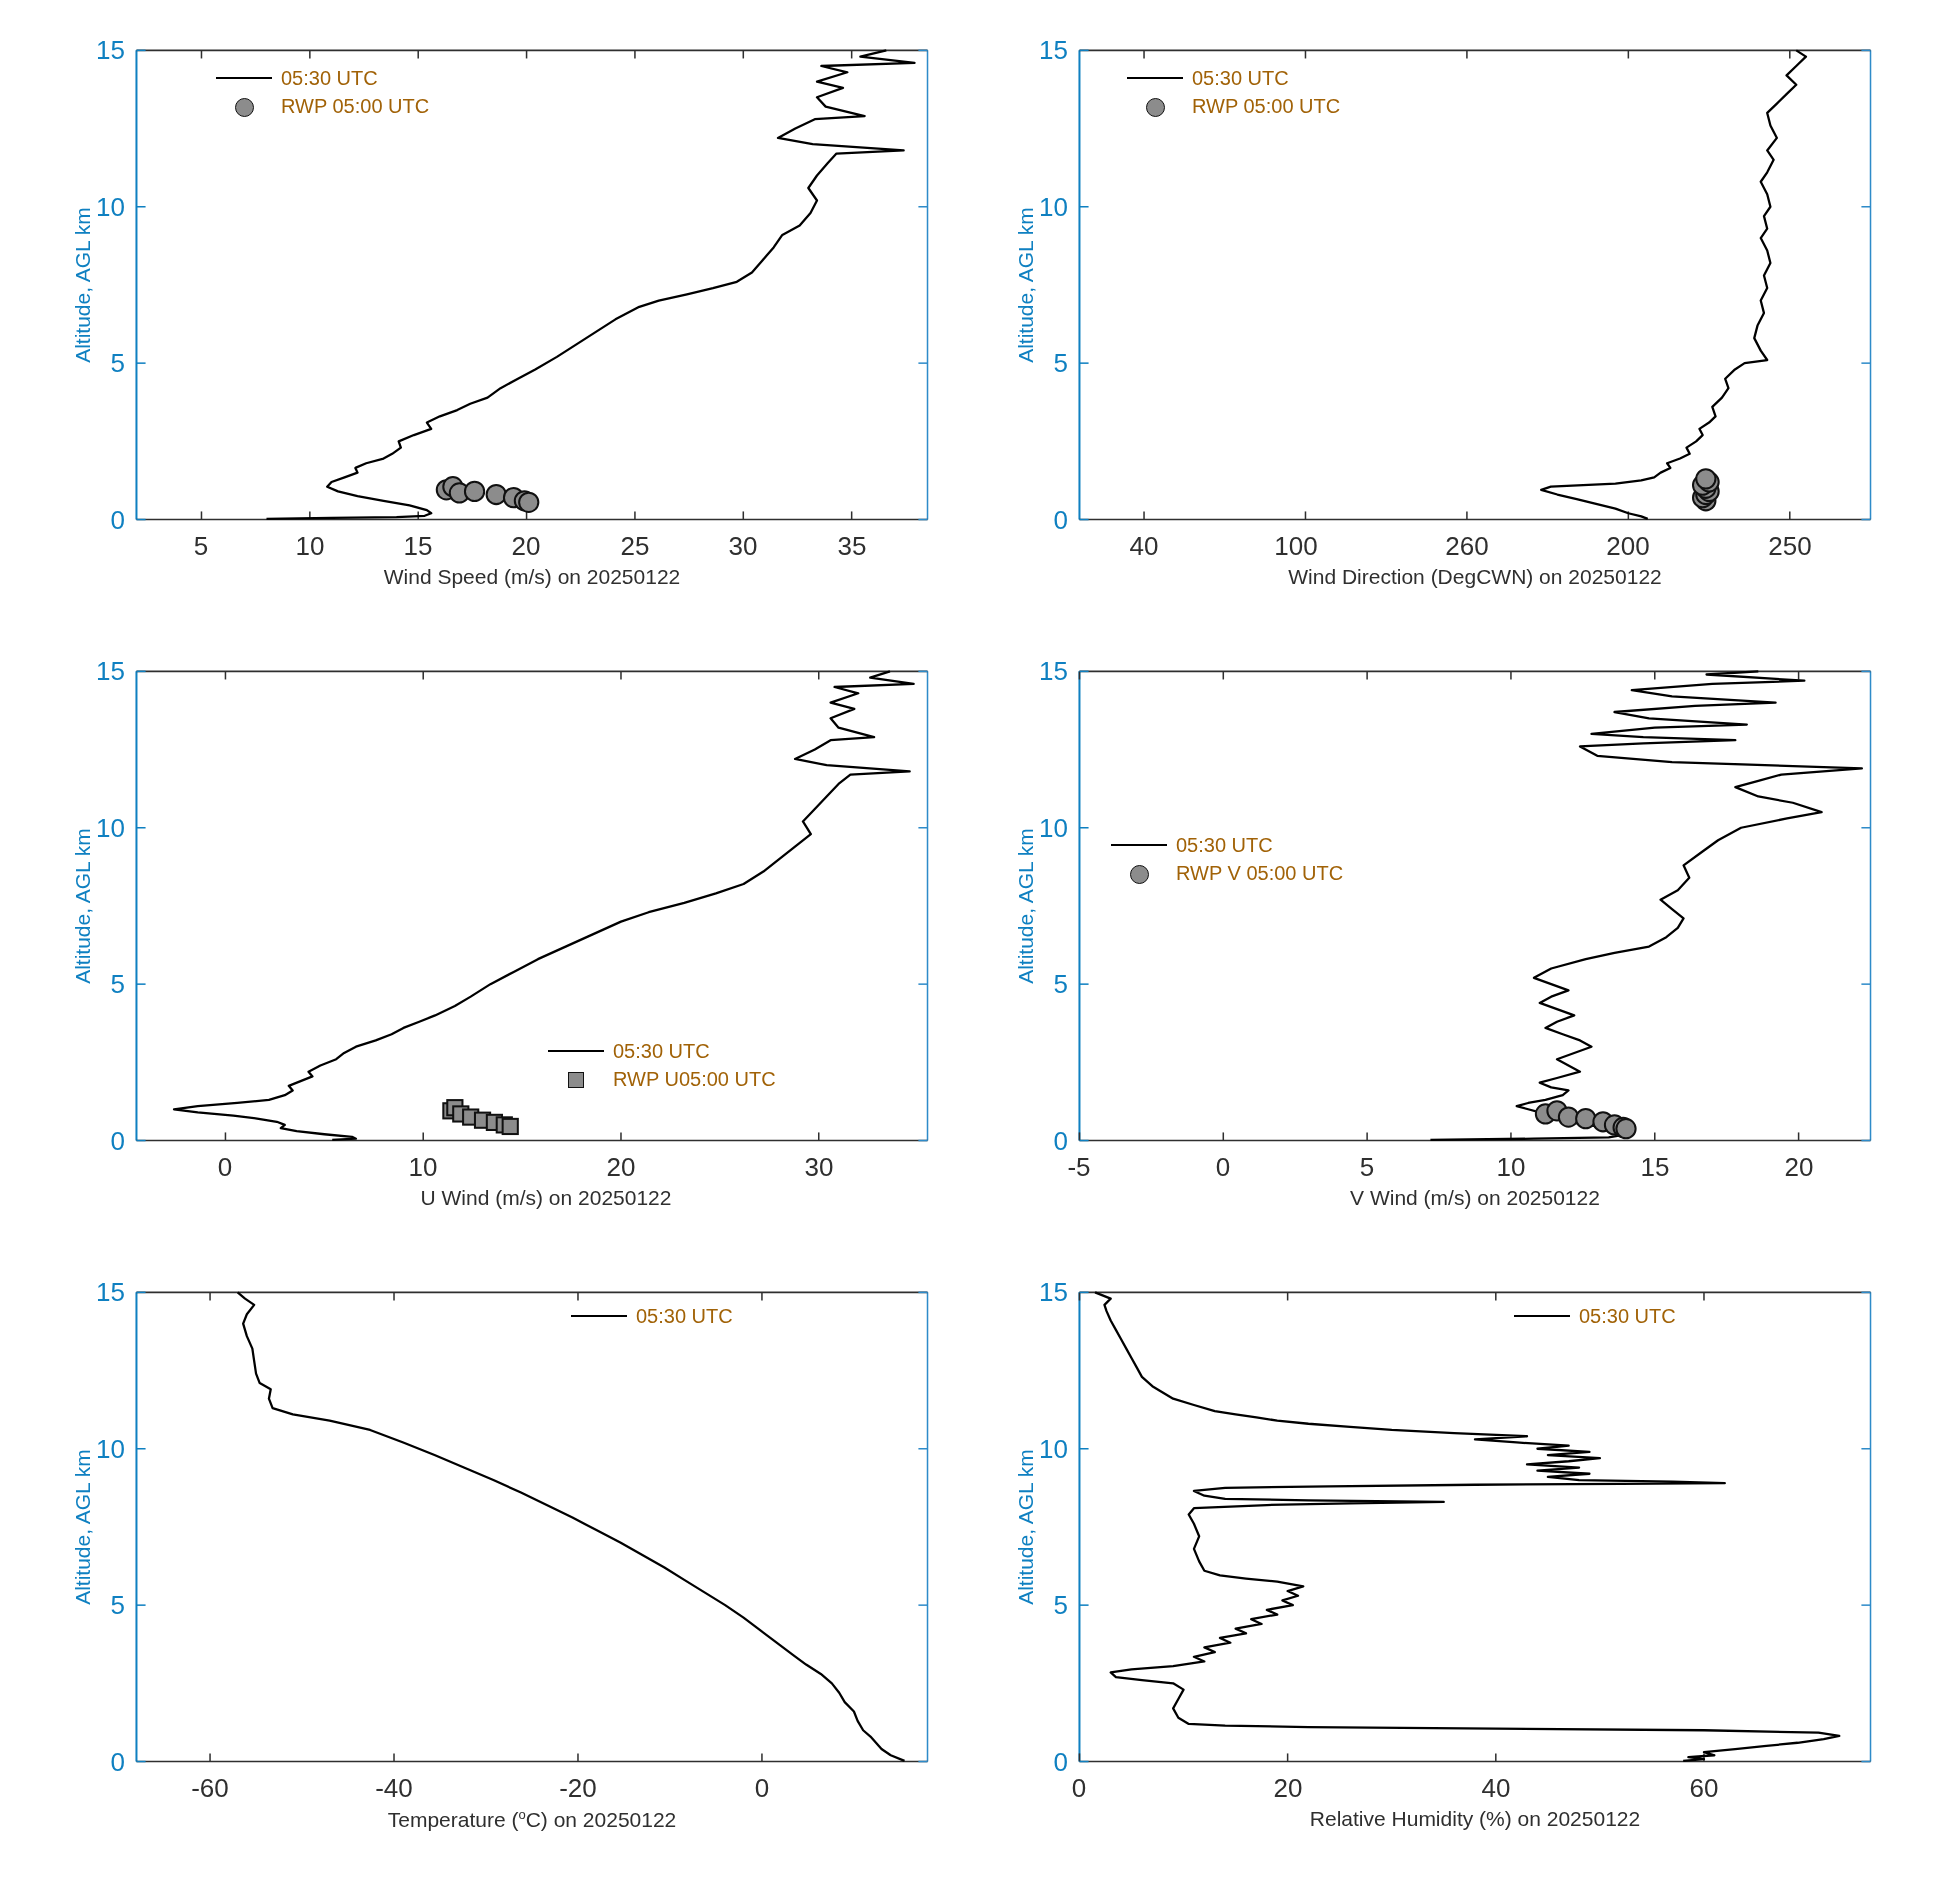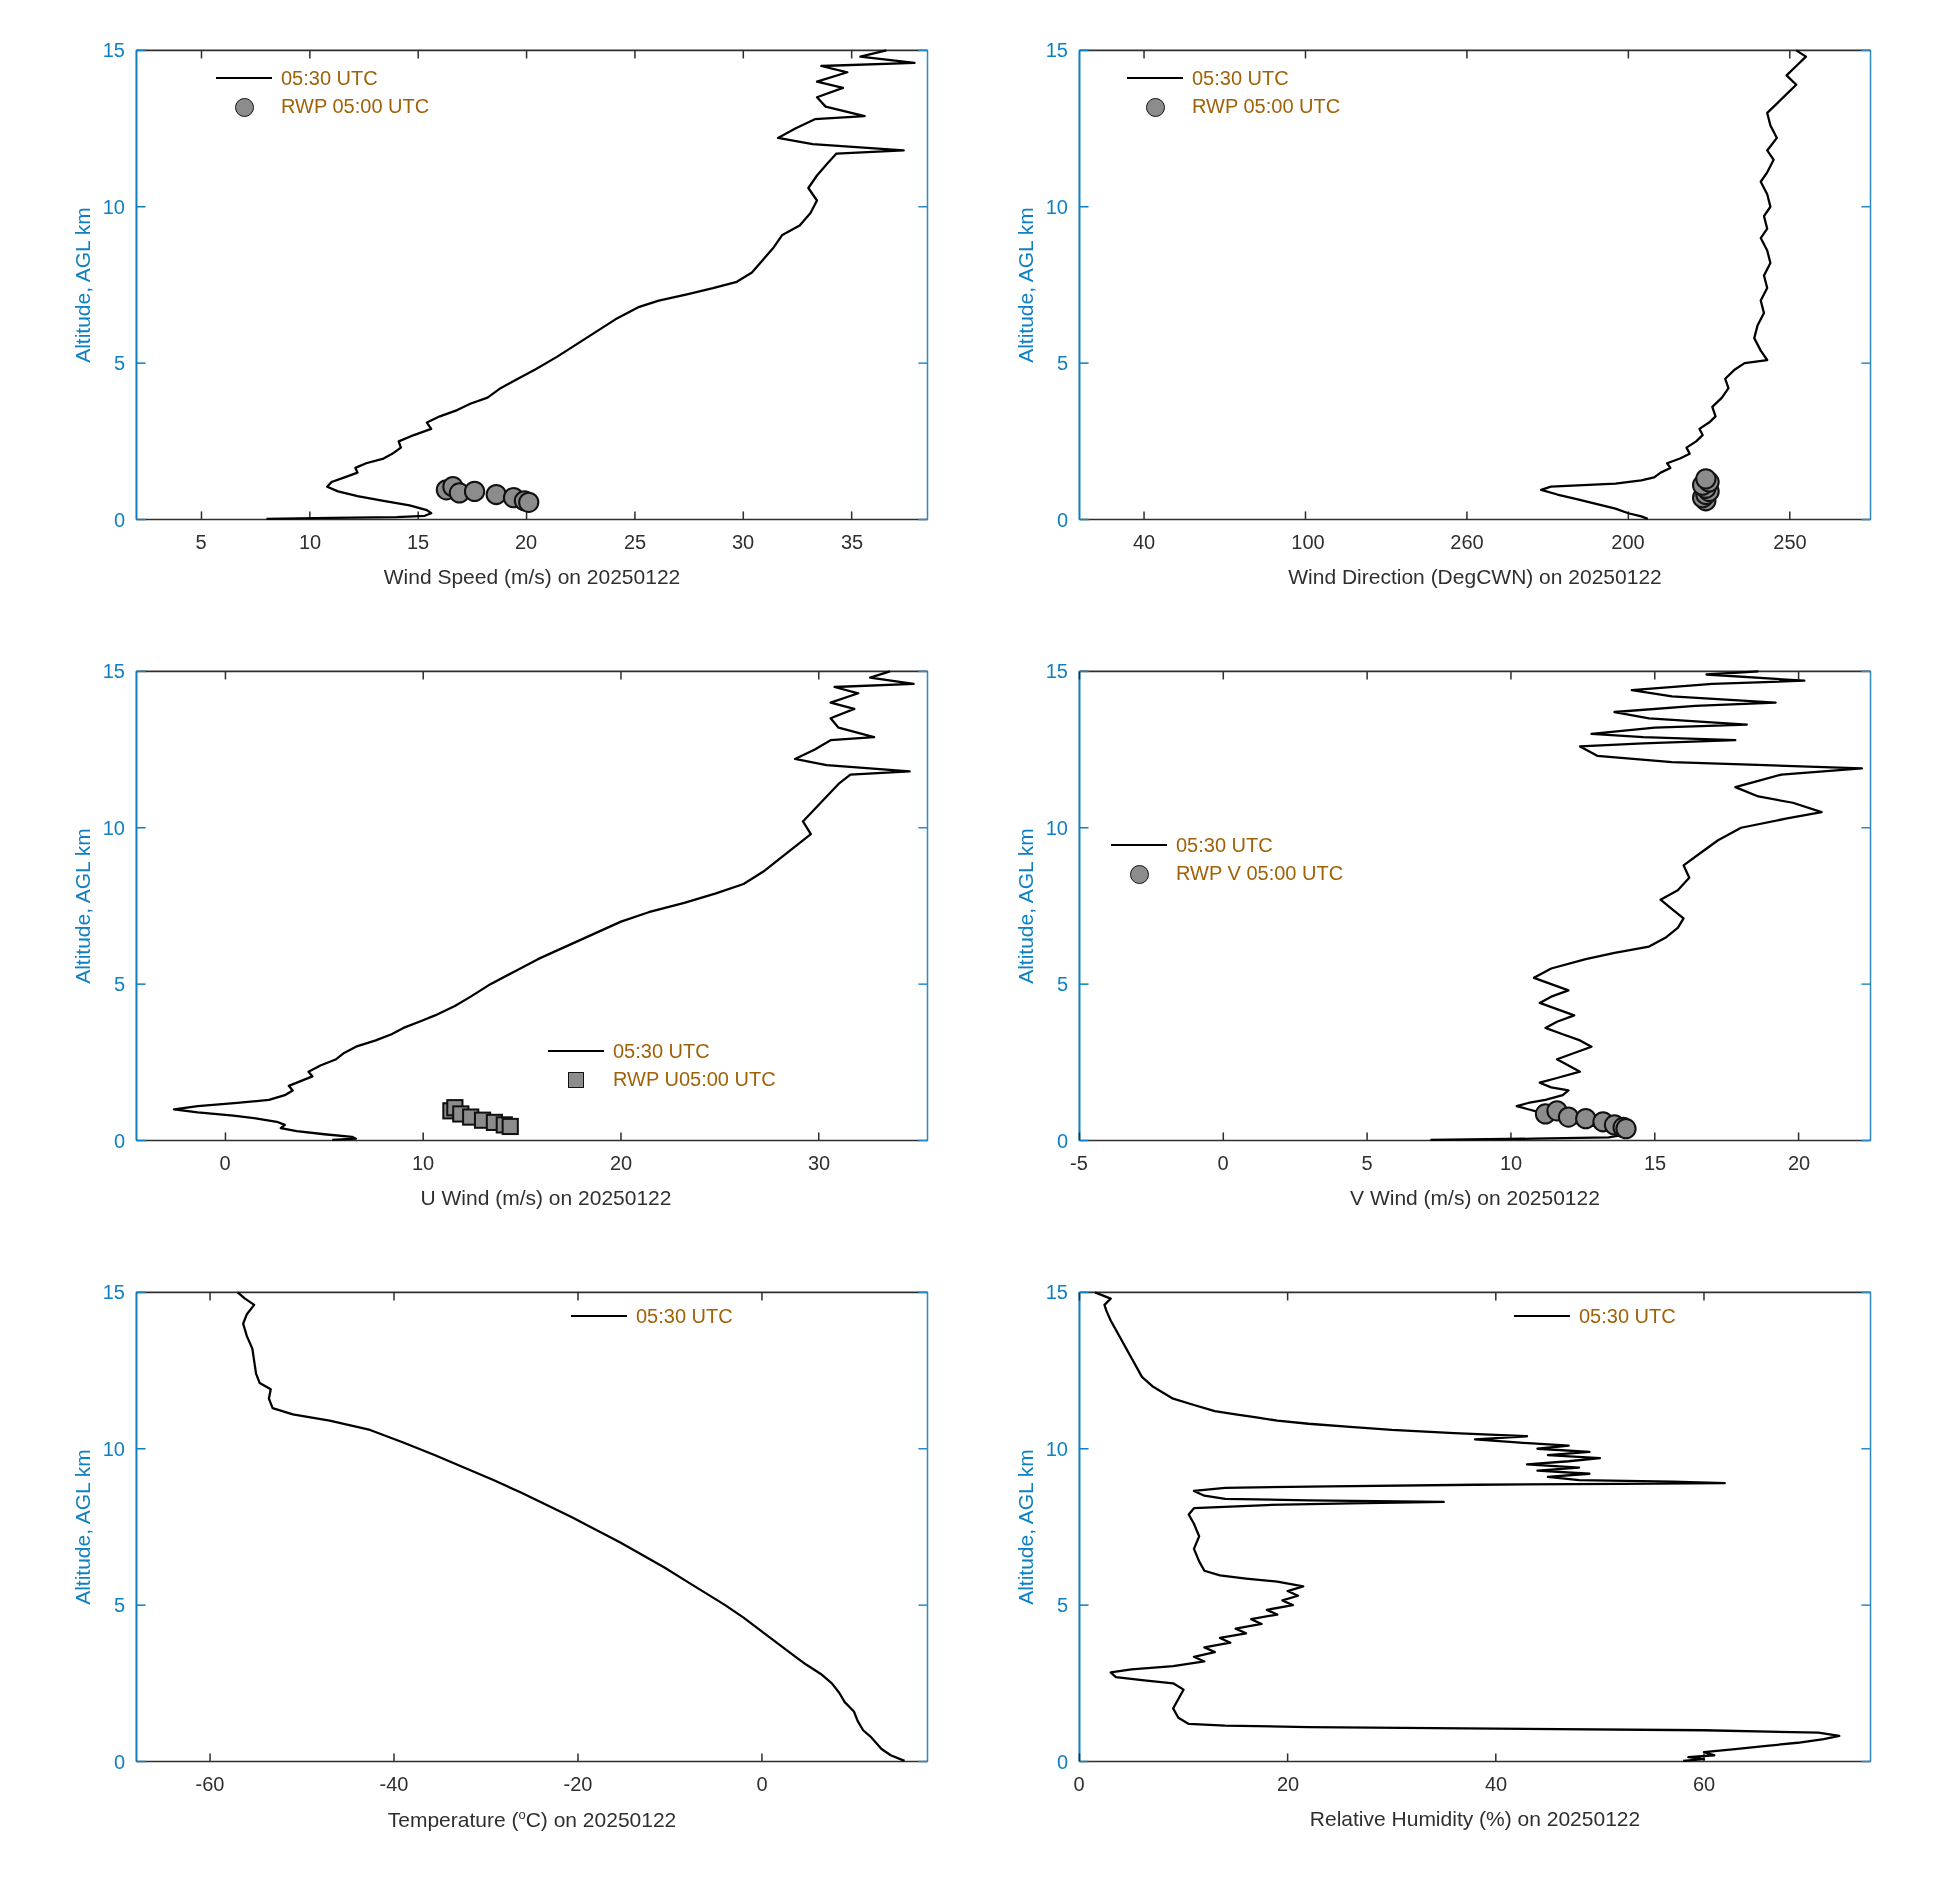--- a/index.html
+++ b/index.html
@@ -8,21 +8,21 @@
     display:grid;
     grid-template-columns:1fr 1fr;
     grid-template-rows:1fr 1fr 1fr;
     width:1936px;height:1898px;
     box-sizing:border-box;
     padding:20px 30px 15px 20px;
   }
   .panel{position:relative;}
   .ticklabel{
     position:absolute;
-    font-size:20px;
+    font-size:26px;
     color:#2f2f2f;
     white-space:nowrap;
   }
   .ticklabel.x{transform:translateX(-50%);}
   .ticklabel.y{
     transform:translateY(-50%);
     color:#0f80c1;
     text-align:right;
   }
   .xlabel{
@@ -132,21 +132,21 @@
           <span>05:30 UTC</span>
         </div>
         <div class="legend-row">
           <span class="legend-marker-wrap"><span class="legend-dot"></span></span>
           <span>RWP 05:00 UTC</span>
         </div>
       </div>
     </div>
   <div class="panel" id="p1">
       <div class="ticklabel x" style="left: 181px; top: 511px;">40</div>
-      <div class="ticklabel x" style="left: 345px; top: 511px;">100</div>
+      <div class="ticklabel x" style="left: 333px; top: 511px;">100</div>
       <div class="ticklabel x" style="left: 504px; top: 511px;">260</div>
       <div class="ticklabel x" style="left: 665px; top: 511px;">200</div>
       <div class="ticklabel x" style="left: 827px; top: 511px;">250</div>
       <div class="ticklabel y" style="right: 838px; top: 500px;">0</div>
       <div class="ticklabel y" style="right: 838px; top: 343px;">5</div>
       <div class="ticklabel y" style="right: 838px; top: 187px;">10</div>
       <div class="ticklabel y" style="right: 838px; top: 30px;">15</div>
       <svg width="943" height="621" viewBox="0 0 1863 1227">
         <line x1="230" y1="60" x2="230" y2="987" stroke="#0f80c1" stroke-width="4"></line>
         <line x1="1793" y1="60" x2="1793" y2="987" stroke="#2e8bc9" stroke-width="3"></line>

